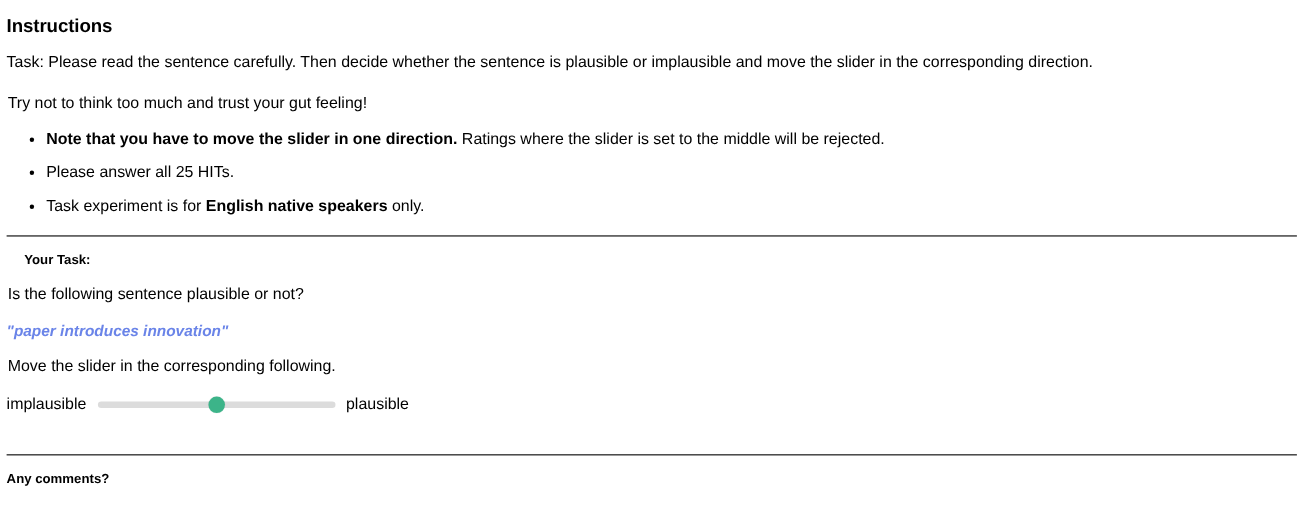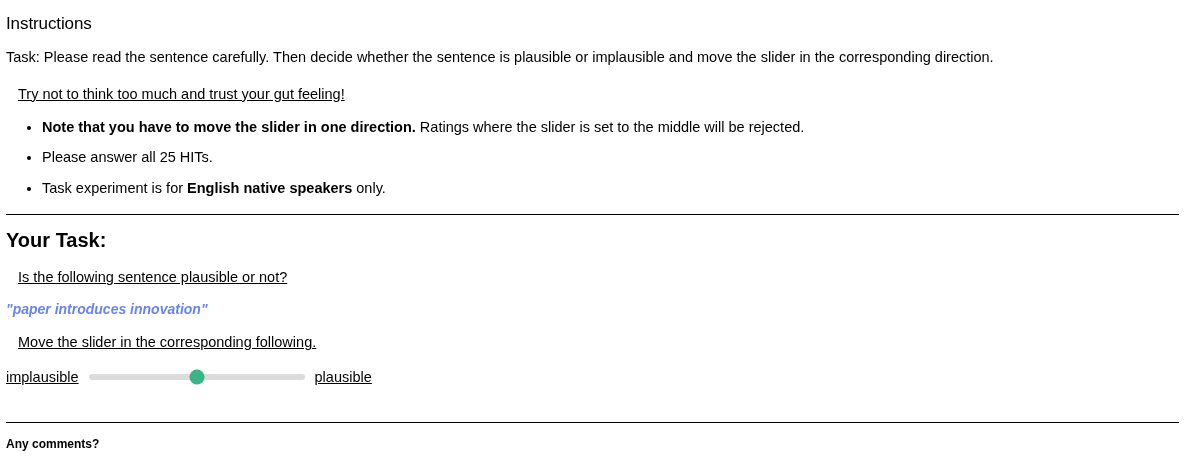--- a/index.html
+++ b/index.html
@@ -14,28 +14,27 @@
     color: #000000;
     font-size: 14.5px;
     -webkit-font-smoothing: antialiased;
   }
   .page {
     padding: 10px 12px 0 6px;
     box-sizing: border-box;
   }
   h2.section-title {
     font-size: 17px;
-    font-weight: normal;
+    font-weight: bold;
     margin: 4px 0 14px 0;
     letter-spacing: -0.1px;
   }
   p.para {
-    margin: 0 0 14px 12px;
+    margin: 0 0 14px 1px;
     line-height: 1.3;
-    text-decoration: underline;
   }
   p.task-line {
     font-weight: normal;
     margin: 0 0 18px 0;
     line-height: 1.3;
   }
   ul.notes {
     margin: 0 0 14px 0;
     padding-left: 36px;
     list-style: disc;
@@ -44,37 +43,36 @@
     margin: 11px 0 3px 0;
     line-height: 1.35;
   }
   .b { font-weight: bold; }
   hr.rule {
     border: none;
     border-top: 1px solid #000;
     margin: 16px 0 14px 0;
   }
   h3.sub-title {
-    font-size: 20px;
+    font-size: 12px;
     font-weight: bold;
-    margin: 6px 0 16px 0;
+    margin: 6px 0 16px 16px;
   }
   .sentence {
     color: #6a84e8;
     font-style: italic;
     font-weight: bold;
     font-size: 14px;
     margin: 0 0 16px 0;
   }
   .slider-row {
     display: flex;
     align-items: center;
     gap: 10px;
     margin: 16px 0 0 0;
-    text-decoration: underline;
   }
   .slider-label {
     font-size: 14.5px;
   }
   .slider-wrap {
     position: relative;
     width: 216px;
     height: 18px;
     display: flex;
     align-items: center;

